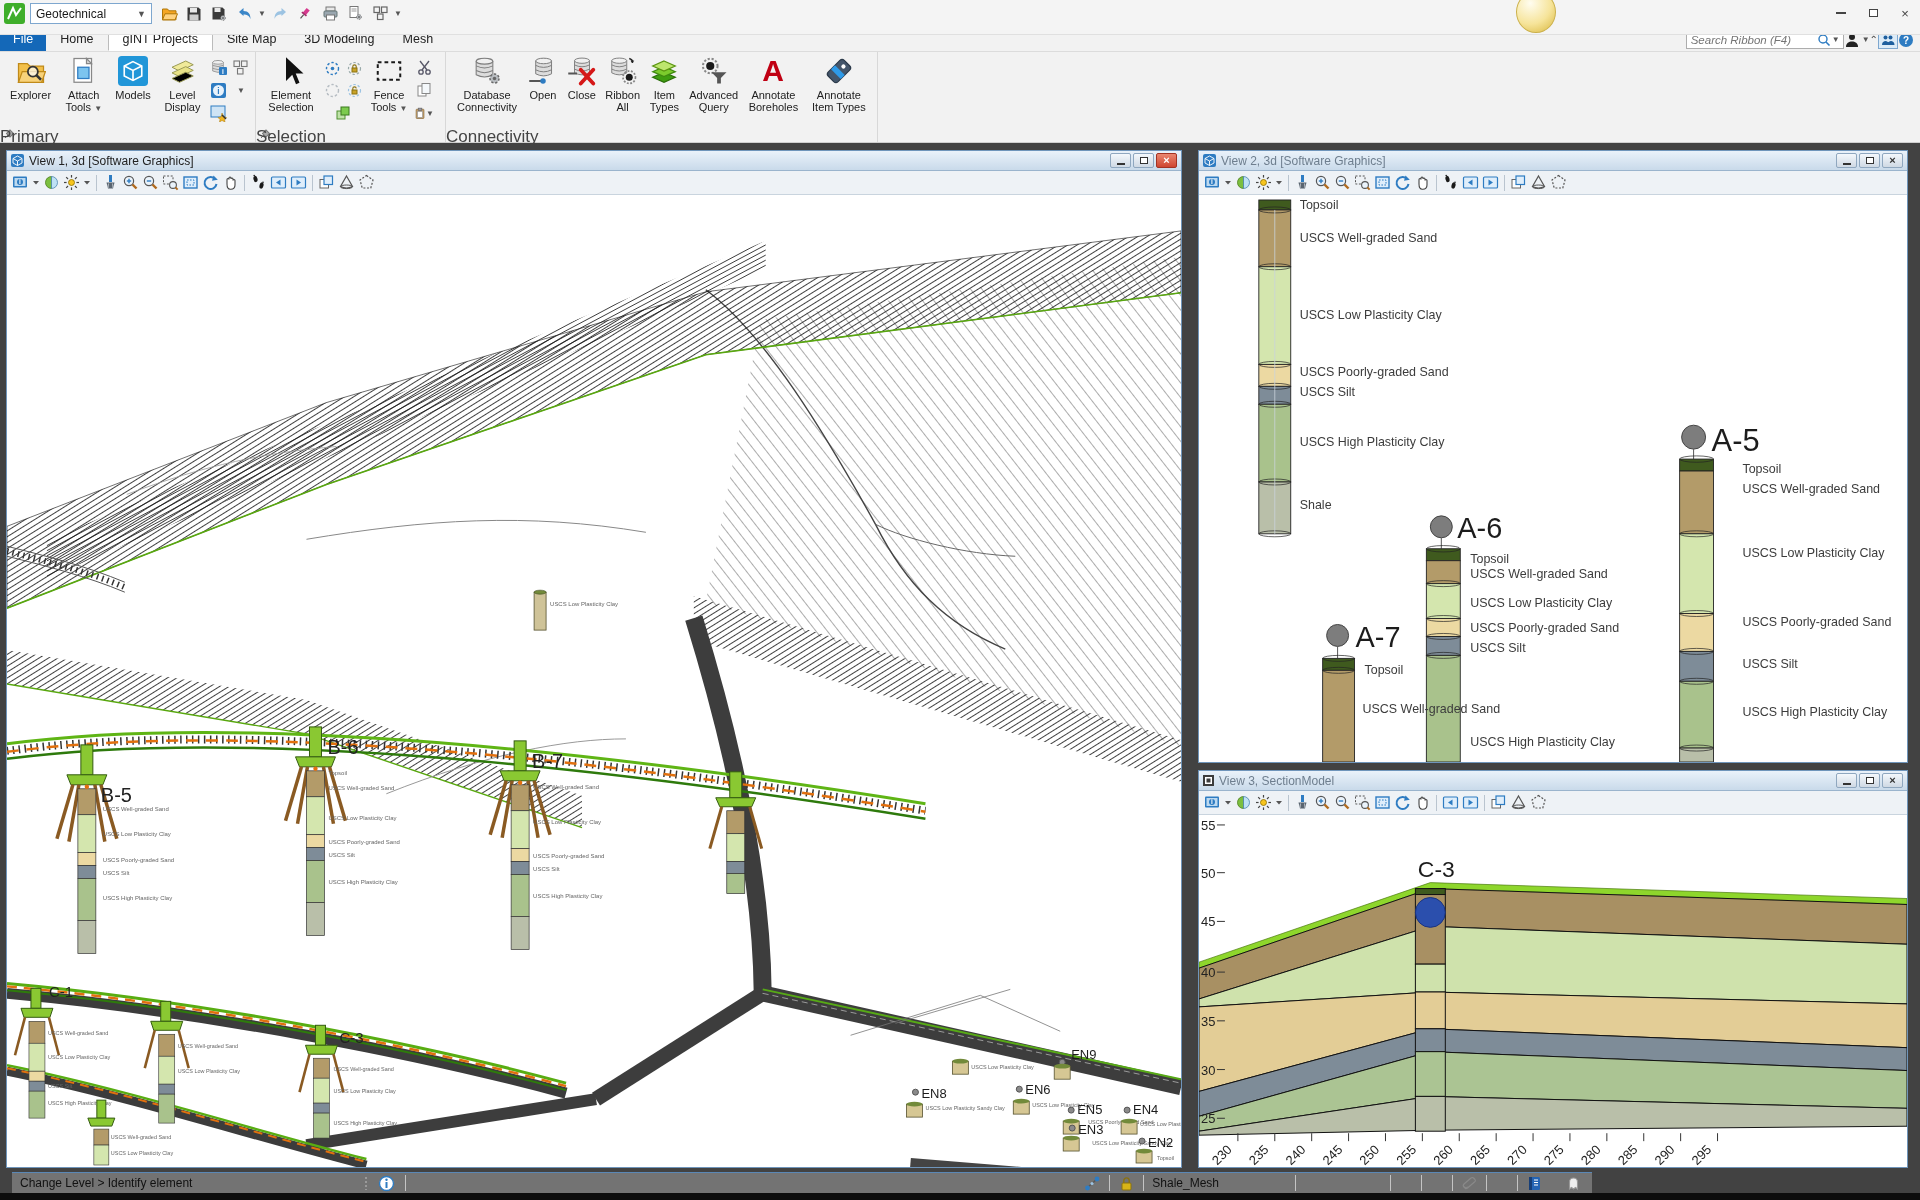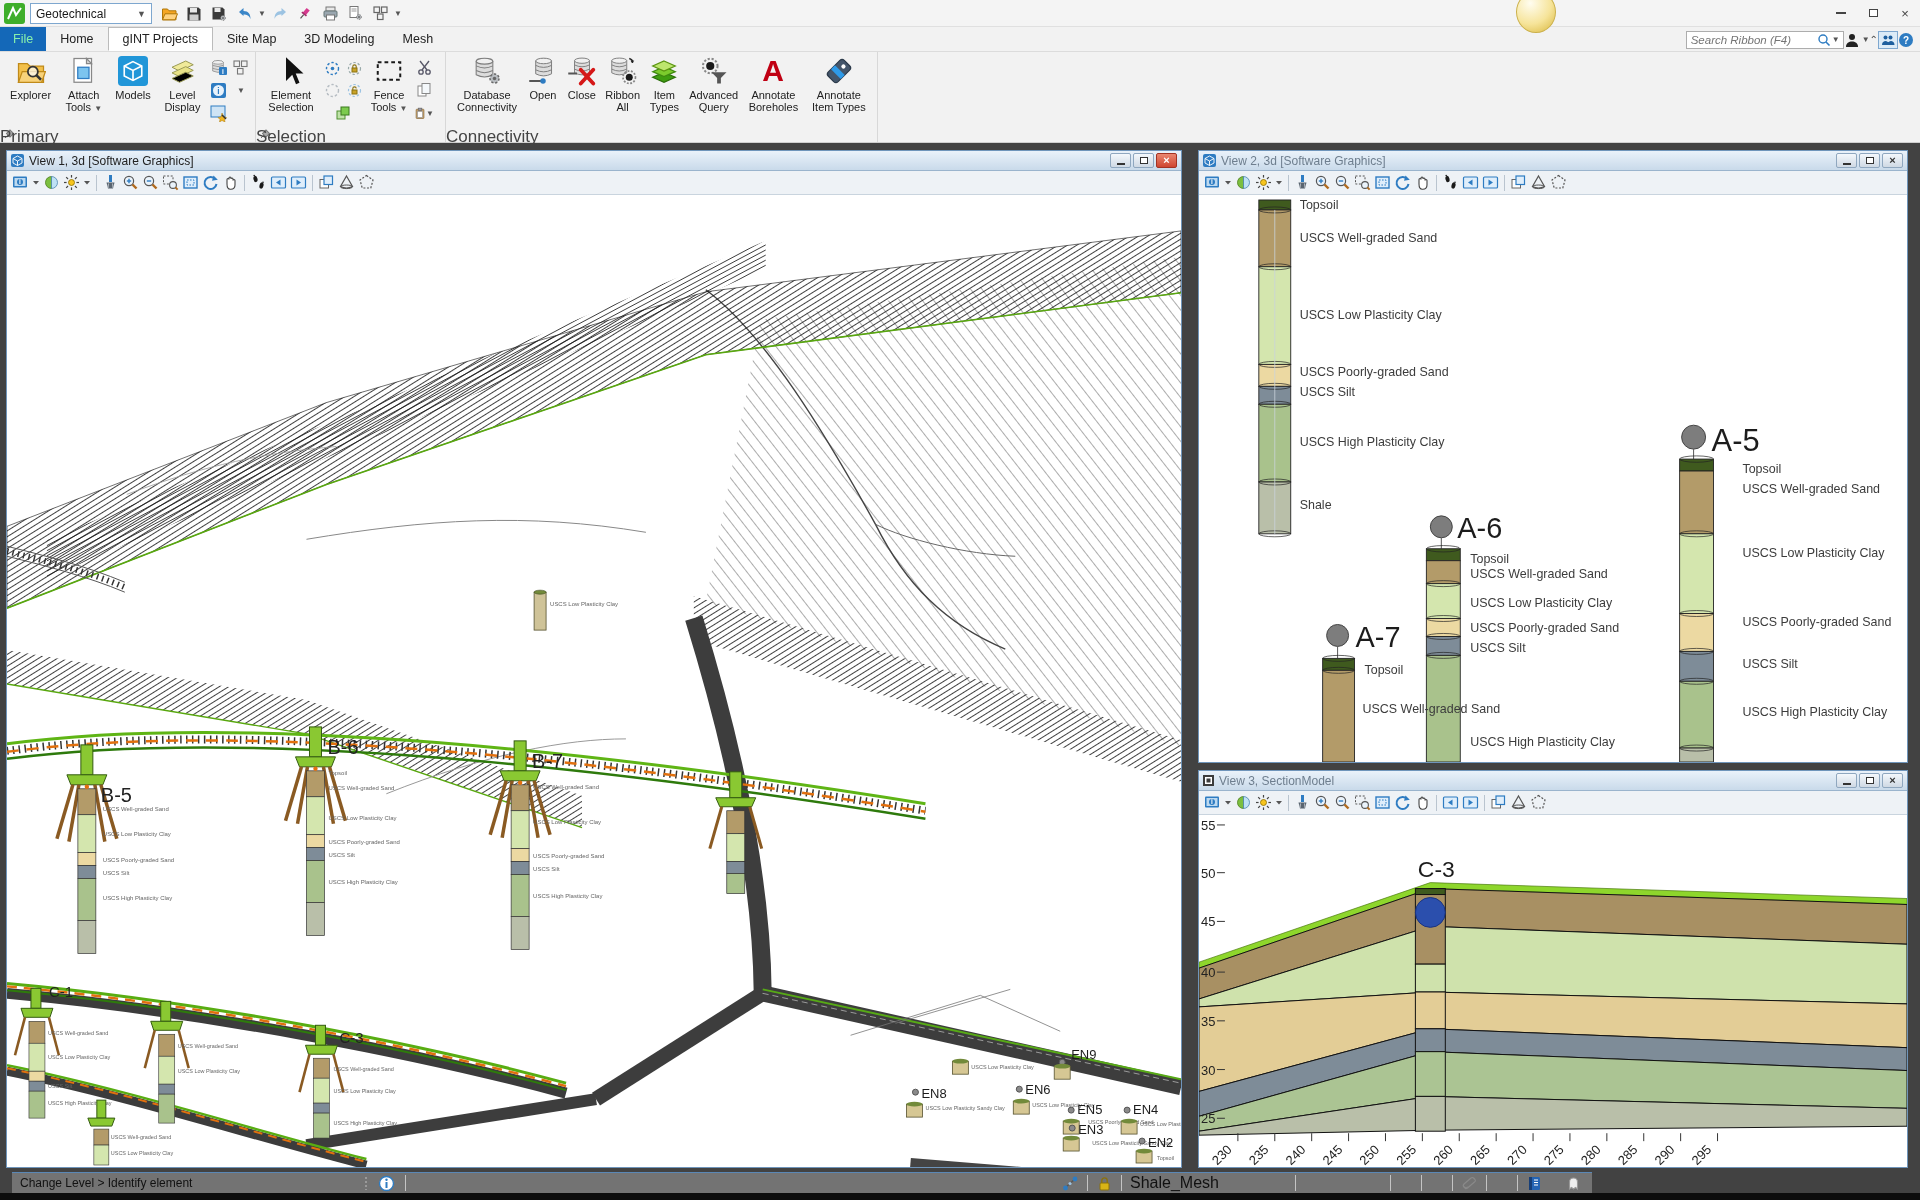--- a/index.html
+++ b/index.html
@@ -1,20 +1,20 @@
 <!DOCTYPE html>
 <html><head>
 <meta charset="utf-8">
 <style>
   * { margin:0; padding:0; box-sizing:border-box; }
   html,body { width:1920px; height:1200px; overflow:hidden; background:#424242;
               font-family:"Liberation Sans",sans-serif; font-size:12px; color:#1a1a1a; }
 
   
-  .titlebar { position:absolute; left:0; top:0; width:1920px; height:27px; background:#f4f4f4;
+  .titlebar { position:absolute; left:0; top:0; width:1920px; height:35px; background:#f4f4f4;
               border-bottom:1px solid #e0e0e0; z-index:40; }
   .appicon { position:absolute; left:4px; top:3px; width:21px; height:21px; }
   .ws-combo { position:absolute; left:30px; top:3px; width:122px; height:21px; background:#fff;
               border:1px solid #7ea7cf; display:flex; align-items:center; padding:0 5px; }
   .ws-combo .car { margin-left:auto; color:#555; font-size:9px; }
   .qat { position:absolute; left:158px; top:2px; display:flex; align-items:center; gap:3px; height:23px;}
   .qat-btn { width:22px; height:22px; display:flex; align-items:center; justify-content:center; }
   .qat-car { font-size:8px; color:#555; width:8px; }
   .apptitle { position:absolute; left:0; right:0; top:6px; text-align:center; font-size:12.5px; color:#1a1a1a; }
   .winbtns { position:absolute; right:6px; top:0; display:flex; gap:14px; align-items:center; height:26px; }
@@ -23,21 +23,21 @@
   .awb .gmax { width:9px; height:8px; border:1.5px solid #444; background:#fff; }
   .awb .gx { font-size:13px; line-height:13px; color:#444; }
   .balloon { position:absolute; left:1516px; top:-9px; width:40px; height:42px; border-radius:50%;
              background:radial-gradient(circle at 35% 28%, #fffdf0, #f6e49a 55%, #dfc050 90%);
              border:1px solid #cbb04a; z-index:60; }
 
   
   .tabrow { position:absolute; left:0; top:27px; width:1920px; height:25px; background:#f2f2f2;
             border-bottom:1px solid #dcdcdc; display:flex; align-items:stretch; z-index:39; }
   .tab { padding:0 14px; display:flex; align-items:center; font-size:12.5px; color:#222; }
-  .tab.file { background:#1468b8; color:#86efac; padding:0 13px; }
+  .tab.file { background:#1468b8; color:#ffffff; padding:0 13px; }
   .tab.active { background:#fff; border:1px solid #bbb; border-bottom:1px solid #fff; }
   .tabright { position:absolute; right:6px; top:2px; display:flex; align-items:center; height:21px; }
   .searchbox { width:158px; height:18px; border:1px solid #adadad; background:#fff; display:flex; align-items:center; }
   .searchbox input { border:0; outline:0; flex:1; font-style:italic; font-size:11.5px; color:#666;
                      font-family:"Liberation Sans",sans-serif; padding:0 4px; min-width:0;}
   .mini-ic { width:16px; height:16px; }
   .usergrp { display:flex; align-items:center; gap:2px; }
   .car { font-size:8px; color:#555; }
   .chevup { font-size:10px; color:#444; }
   .peoplebtn { border:1px solid #7ea7cf; background:#dcebf7; width:20px; height:18px;
@@ -85,21 +85,21 @@
 
   
   .statusbar { position:absolute; left:12px; top:1172px; width:1580px; height:21px; background:#737373;
                border-top:1px solid #5a87b5; display:flex; align-items:center; z-index:45; }
   .sb-prompt { margin-left:8px; font-size:12px; color:#111; }
   .sb-dots { width:4px; height:14px; margin-left:172px;
              background-image:radial-gradient(#9a9a9a 1px, transparent 1px); background-size:4px 4px; }
   .sb-sep { width:1px; height:16px; background:#c4c4c4; }
   .sb-ic { width:17px; height:17px; }
   .sb-right { margin-left:auto; display:flex; align-items:center; gap:8px; padding-right:10px; }
-  .sb-text { font-size:16px; color:#111; }
+  .sb-text { font-size:12px; color:#111; }
   .bottomstrip { position:absolute; left:0; top:1193px; width:1920px; height:7px; background:#0c0c0c; }
   .gap { display:inline-block; }
 </style>
 </head>
 <body>
 
 <svg width="0" height="0" style="position:absolute">
 <defs>
   <symbol id="i-view-attributes" viewBox="0 0 17 17">
         <rect x="1" y="2.5" width="14" height="11" rx="1" fill="#2e7cc2"></rect>

